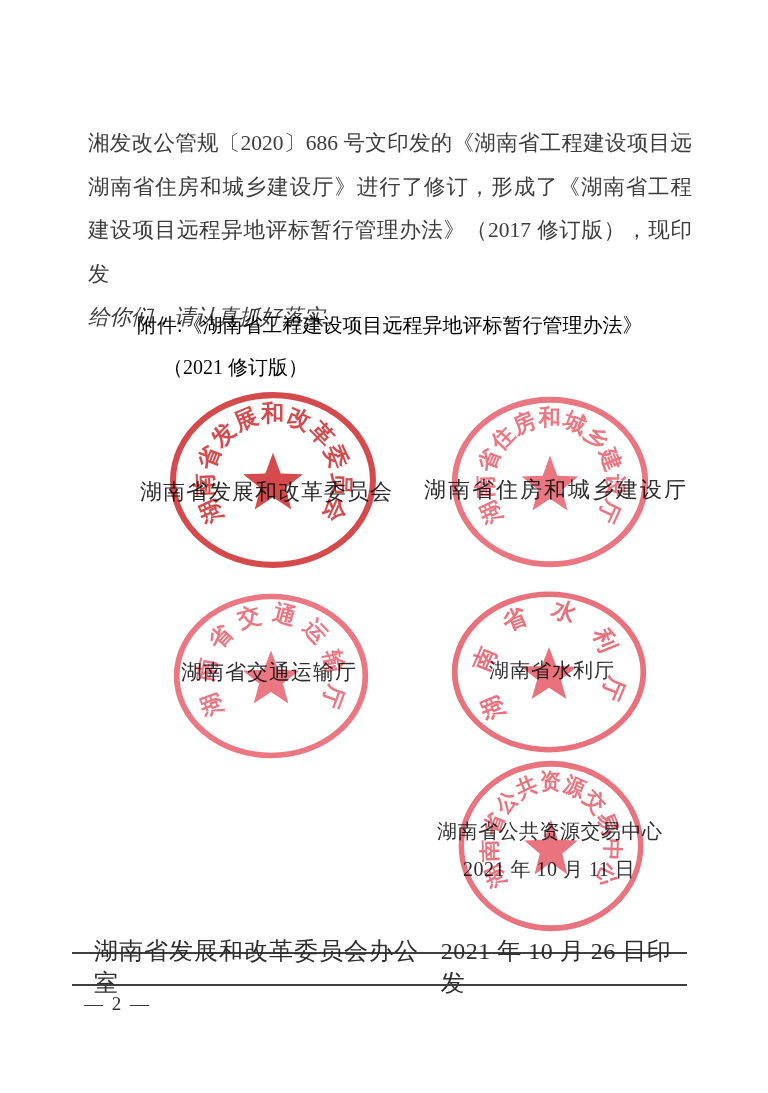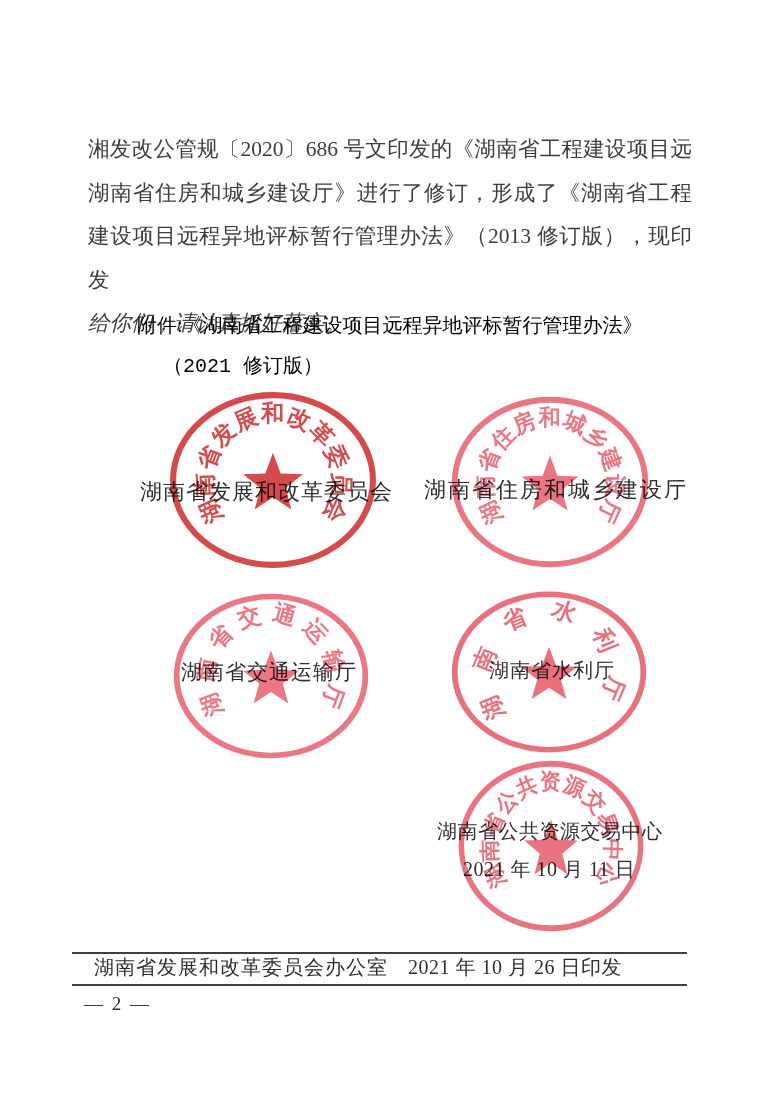--- a/index.html
+++ b/index.html
@@ -9,38 +9,38 @@
     height: 1093px;
     background: #ffffff;
     overflow: hidden;
     font-family: "Liberation Serif", "DejaVu Serif", serif;
     color: #3c3c3c;
   }
 
   
   .body-text {
     position: absolute;
-    left: 88px; top: 128px;
+    left: 88px; top: 122px;
     width: 604px;
     font-size: 21.5px;
     line-height: 43.5px;
     color: #3c3c3c;
   }
   .body-text .jline { text-align: justify; text-align-last: justify; }
   .body-text .lline { text-align: left; font-style: italic; }
 
   
   .attachment {
     position: absolute;
     left: 137px; top: 304px;
     font-size: 20px;
     line-height: 42px;
     color: #000000;
   }
-  .attachment .indent { padding-left: 26px; font-family: Liberation Mono, monospace; }
+  .attachment .indent { padding-left: 26px; }
 
   
   .sig {
     position: absolute;
     white-space: nowrap;
     color: #2d2d2d;
   }
   .sig-1 { left: 140px; top: 477px; font-size: 22px; letter-spacing: 1px; }
   .sig-2 { left: 424px; top: 475px; font-size: 22px; letter-spacing: 2px; }
   .sig-3 { left: 181px; top: 658px; font-size: 21px; letter-spacing: 1px; }
@@ -76,42 +76,42 @@
   .rule-bottom { top: 984px; }
   .footer-row {
     position: absolute;
     left: 72px; top: 955px;
     width: 615px; height: 24px;
     box-sizing: border-box;
     padding: 0 8px 0 22px;
     display: flex;
     justify-content: flex-start;
     align-items: center;
-    font-size: 20px;
+    font-size: 24px;
     color: #2d2d2d;
   }
   .footer-row .f-left { letter-spacing: 1px; }
   .footer-row .f-right { letter-spacing: 0.5px; margin-left: 20px; }
   .page-number {
     position: absolute;
     left: 84px; top: 993px;
     font-size: 19px;
     letter-spacing: 2px;
     color: #2f2f2f;
   }
 </style>
 </head>
 <body>
 
 <div class="page">
 
   <div class="body-text">
     <div class="jline">湘发改公管规〔2020〕686 号文印发的《湖南省工程建设项目远</div>
     <div class="jline">湖南省住房和城乡建设厅》进行了修订，形成了《湖南省工程</div>
-    <div class="jline">建设项目远程异地评标暂行管理办法》（2013 修订版），现印发</div>
+    <div class="jline">建设项目远程异地评标暂行管理办法》（2017 修订版），现印发</div>
     <div class="lline">给你们，请认真抓好落实。</div>
   </div>
 
   <div class="attachment">
     <div>附件:《湖南省工程建设项目远程异地评标暂行管理办法》</div>
     <div class="indent">（2021 修订版）</div>
   </div>
 
   <div class="sig sig-1">湖南省发展和改革委员会</div>
   <div class="sig sig-2">湖南省住房和城乡建设厅</div>

